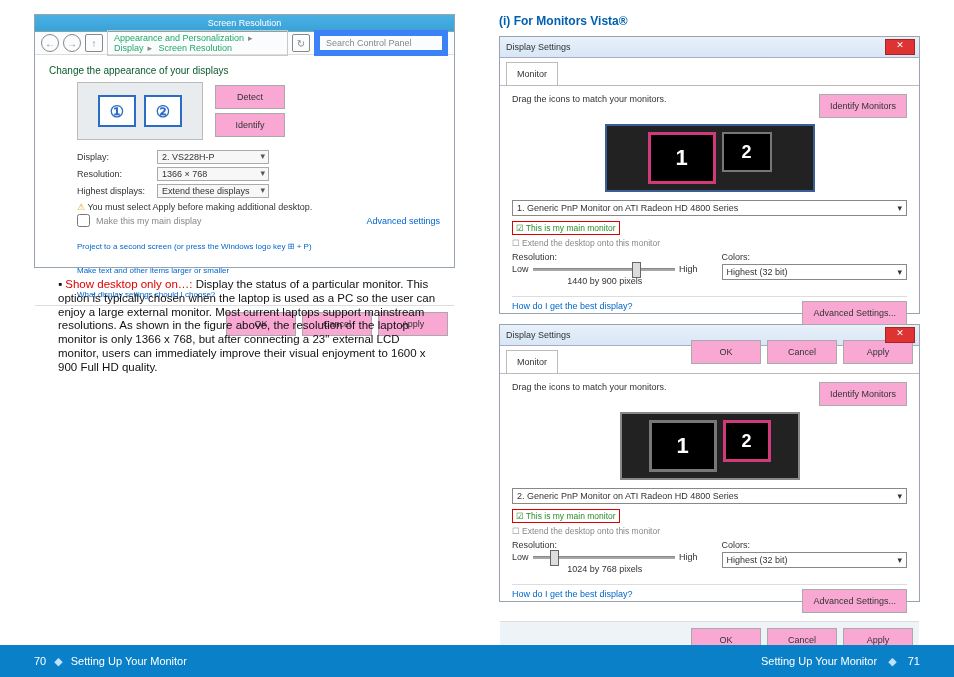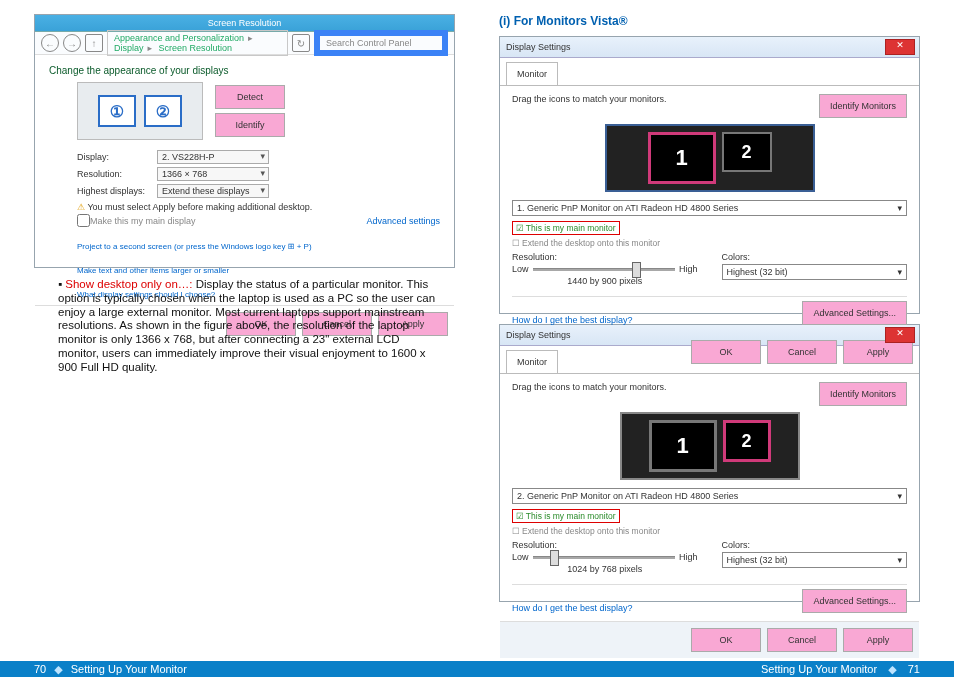--- a/index.html
+++ b/index.html
@@ -24,21 +24,21 @@
   .monicon{width:34px;height:28px;background:#fff;border:2px solid #2a6dc7;display:flex;align-items:center;justify-content:center;font-size:16px;font-weight:700;color:#2a6dc7}
   .btncol{display:flex;flex-direction:column;gap:4px}
   .winbtn{border:1px solid #aaa;background:#f9a8d4;padding:6px 10px;min-width:48px;text-align:center}
   .fields{margin:10px 0 4px 28px}
   .frow{display:flex;align-items:center;gap:6px;margin:3px 0}
   .flabel{width:74px;color:#333}
   .sel{border:1px solid #aaa;background:#f7f7f7;padding:1px 16px 1px 4px;position:relative;min-width:90px;display:inline-block}
   .sel::after{content:"▾";position:absolute;right:3px;top:0;color:#555}
   .warn{color:#333;margin:4px 0 2px 28px}
   .warn::before{content:"⚠ ";color:#e09b00}
-  .cb{display:flex;align-items:center;margin-left:28px;color:#888}
+  .cb{display:flex;align-items:center;gap:6px;margin-left:28px;color:#888}
   .cb input{margin:0}
   .link{color:#0066cc;text-decoration:none;display:block;margin:15px 0 0 28px}
   .link.small{font-size:8px}
   .btnbar{border-top:1px solid #ddd;padding:6px;text-align:right;display:flex;justify-content:flex-end;gap:6px}
   
   .para{margin:10px 16px 0 24px;font-size:11.5px;line-height:1.2;color:#111}
   .para .lead{color:#d00;font-weight:400}
   
   .vista{height:276px}
   .vista .vtitle{display:flex;align-items:center;background:linear-gradient(#e8f1fb,#d8e6f5);border-bottom:1px solid #aac;height:20px;padding:0 0 0 6px}
@@ -54,23 +54,23 @@
   .vsel::after{content:"▾";position:absolute;right:4px;top:2px}
   .redbox{border:1px solid #d00;padding:1px 3px;margin:3px 0;display:inline-block}
   .vchk{color:#888;font-size:8.5px}
   .vchk.red{color:#2a8b2a}
   .rescol{display:flex;gap:24px;margin-top:4px}
   .rescol > div{flex:1}
   .slider{display:flex;align-items:center;gap:4px;margin-top:2px}
   .track{flex:1;height:2px;background:#a8a8a8;position:relative;border-top:1px solid #888}
   .thumb{position:absolute;width:7px;height:14px;background:#ddd;border:1px solid #666;top:-7px}
   .rescen{text-align:center;color:#333;margin:2px 0 4px}
-  .vfooter{display:flex;justify-content:space-between;align-items:flex-end;border-top:1px solid #ddd;padding:4px 0 0;margin-top:6px}
-  
-  .footerbar{position:absolute;left:0;right:0;bottom:0;background:#0a80c8;color:#fff;height:16px;display:flex;align-items:center;padding:0 34px;font-size:11px}
+  .vfooter{display:flex;justify-content:space-between;align-items:flex-start;border-top:1px solid #ddd;padding:4px 0 0;margin-top:6px}
+  
+  .footerbar{position:absolute;left:0;right:0;bottom:0;background:#0a80c8;color:#fff;height:32px;display:flex;align-items:center;padding:0 34px;font-size:11px}
   .footerbar .r{margin-left:auto}
   .dia{color:#bde4ff;margin:0 8px}
 </style>
 </head>
 <body>
 
 <div class="page">
 
   <div class="col">
 

